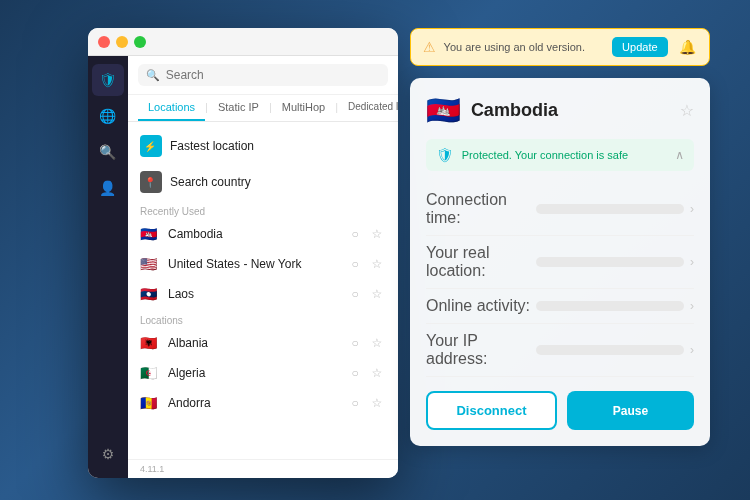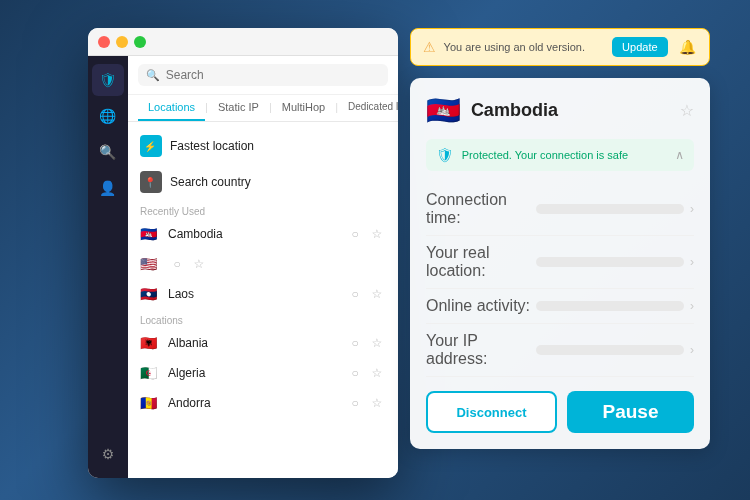--- a/index.html
+++ b/index.html
@@ -311,21 +311,21 @@
       font-weight: 600;
       cursor: pointer;
     }
     .pause-btn {
       flex: 1;
       padding: 10px;
       background: #00b4d8;
       border: none;
       color: white;
       border-radius: 8px;
-      font-size: 19px;
+      font-size: 12px;
       font-weight: 600;
       cursor: pointer;
     }
   </style>
 </head>
 <body>
 
 <div class="bg-overlay"></div>
 
 <div class="app-window">
@@ -382,20 +382,21 @@
         <div class="location-item">
           <span class="flag">🇰🇭</span>
           <span class="loc-name">Cambodia</span>
           <div class="loc-actions">
             <button class="action-btn">○</button>
             <button class="action-btn">☆</button>
           </div>
         </div>
         <div class="location-item">
           <span class="flag">🇺🇸</span>
+          <span class="loc-name">United States - New York</span>
           <div class="loc-actions">
             <button class="action-btn">○</button>
             <button class="action-btn">☆</button>
           </div>
         </div>
         <div class="location-item">
           <span class="flag">🇱🇦</span>
           <span class="loc-name">Laos</span>
           <div class="loc-actions">
             <button class="action-btn">○</button>
@@ -424,20 +425,21 @@
         <div class="location-item">
           <span class="flag">🇦🇩</span>
           <span class="loc-name">Andorra</span>
           <div class="loc-actions">
             <button class="action-btn">○</button>
             <button class="action-btn">☆</button>
           </div>
         </div>
       </div>
 
+      <div class="version-label">4.11.1</div>
     </div>
   </div>
 </div>
 
 <div class="right-panel">
 
   <div class="old-version-banner">
     <span class="banner-icon">⚠</span>
     <span class="banner-text">You are using an old version.</span>
     <button class="update-btn">Update</button>

